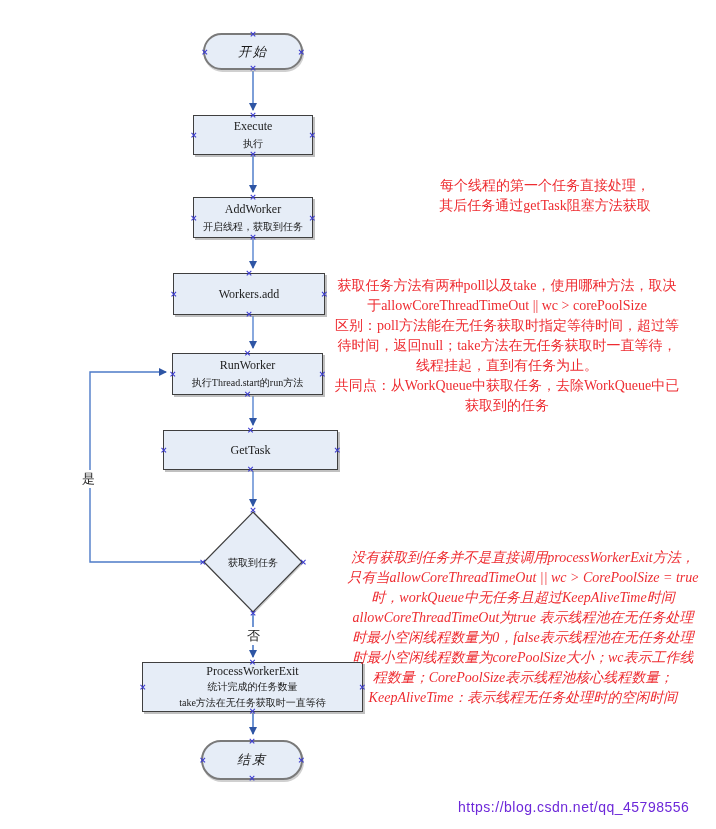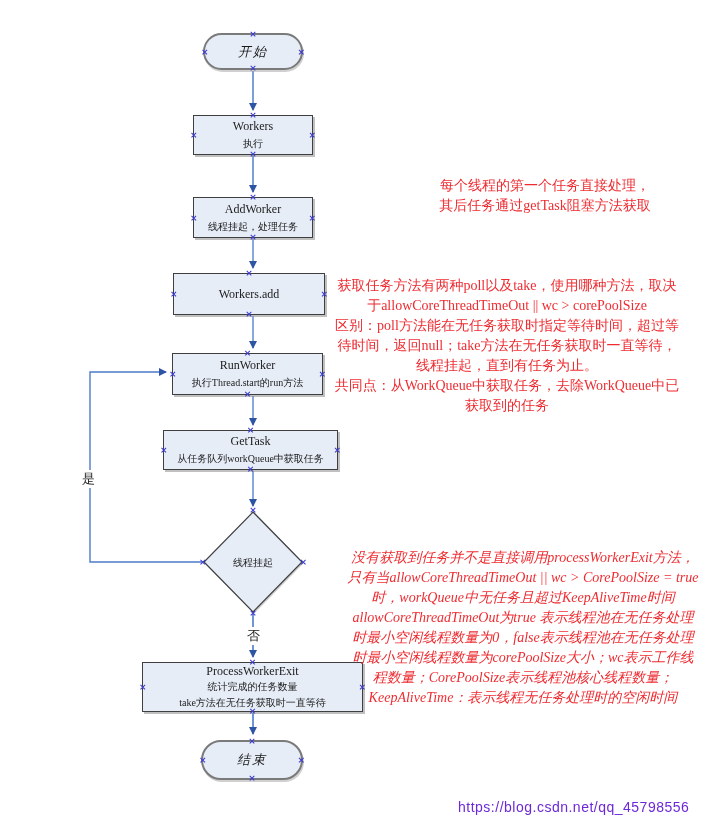--- a/index.html
+++ b/index.html
@@ -82,31 +82,31 @@
 
   <div id="n-start" class="shape pill">
     <span class="pill-label">开始</span>
   <span class="cp cp-t">×</span>
       <span class="cp cp-b">×</span>
       <span class="cp cp-l">×</span>
       <span class="cp cp-r">×</span>
     </div>
 
   <div id="n-execute" class="shape rect">
-    <span class="node-title">Workers</span>
+    <span class="node-title">Execute</span>
     <span class="node-sub">执行</span>
   <span class="cp cp-t">×</span>
       <span class="cp cp-b">×</span>
       <span class="cp cp-l">×</span>
       <span class="cp cp-r">×</span>
     </div>
 
   <div id="n-addworker" class="shape rect">
     <span class="node-title">AddWorker</span>
-    <span class="node-sub">线程挂起，处理任务</span>
+    <span class="node-sub">开启线程，获取到任务</span>
   <span class="cp cp-t">×</span>
       <span class="cp cp-b">×</span>
       <span class="cp cp-l">×</span>
       <span class="cp cp-r">×</span>
     </div>
 
   <div id="n-workersadd" class="shape rect">
     <span class="node-title">Workers.add</span>
   <span class="cp cp-t">×</span>
       <span class="cp cp-b">×</span>
@@ -118,32 +118,31 @@
     <span class="node-title">RunWorker</span>
     <span class="node-sub">执行Thread.start的run方法</span>
   <span class="cp cp-t">×</span>
       <span class="cp cp-b">×</span>
       <span class="cp cp-l">×</span>
       <span class="cp cp-r">×</span>
     </div>
 
   <div id="n-gettask" class="shape rect">
     <span class="node-title">GetTask</span>
-    <span class="node-sub">从任务队列workQueue中获取任务</span>
   <span class="cp cp-t">×</span>
       <span class="cp cp-b">×</span>
       <span class="cp cp-l">×</span>
       <span class="cp cp-r">×</span>
     </div>
 
   <div id="n-decision" class="shape">
     <svg width="100" height="102" viewBox="0 0 100 102">
       <polygon points="50,1 99,51 50,101 1,51" fill="#e6edf7" stroke="#3f3f3f" stroke-width="1.2"></polygon>
     </svg>
-    <span class="node-sub">线程挂起</span>
+    <span class="node-sub">获取到任务</span>
   <span class="cp cp-t">×</span>
       <span class="cp cp-b">×</span>
       <span class="cp cp-l">×</span>
       <span class="cp cp-r">×</span>
     </div>
 
   <span id="lbl-yes" class="branch-label">是</span>
   <span id="lbl-no" class="branch-label">否</span>
 
   <div id="n-pwe" class="shape rect">

